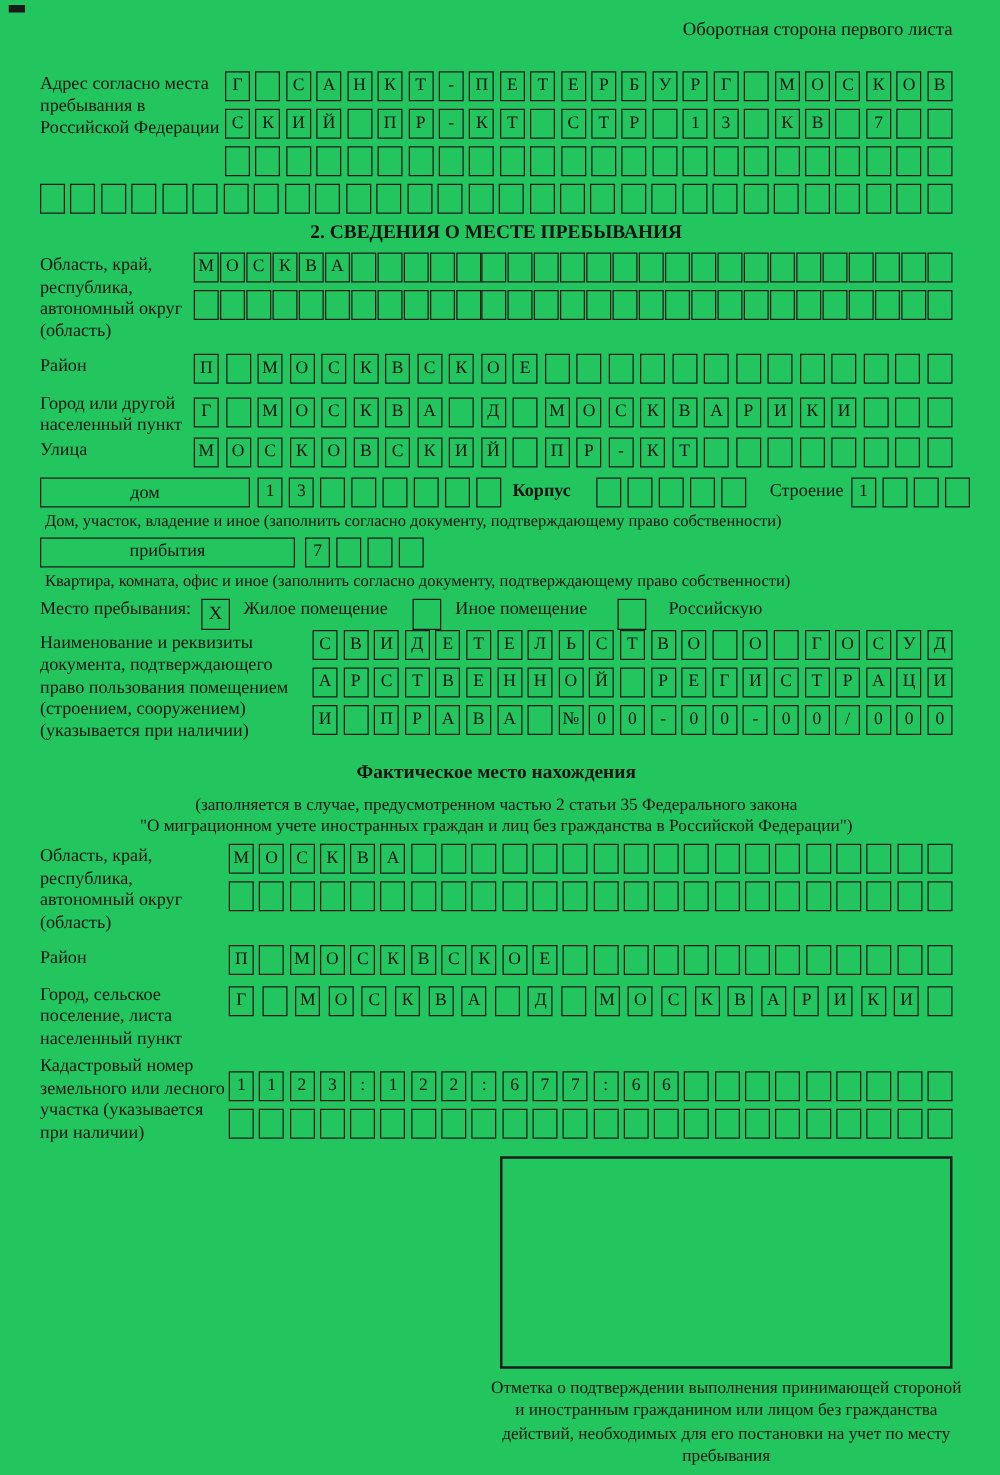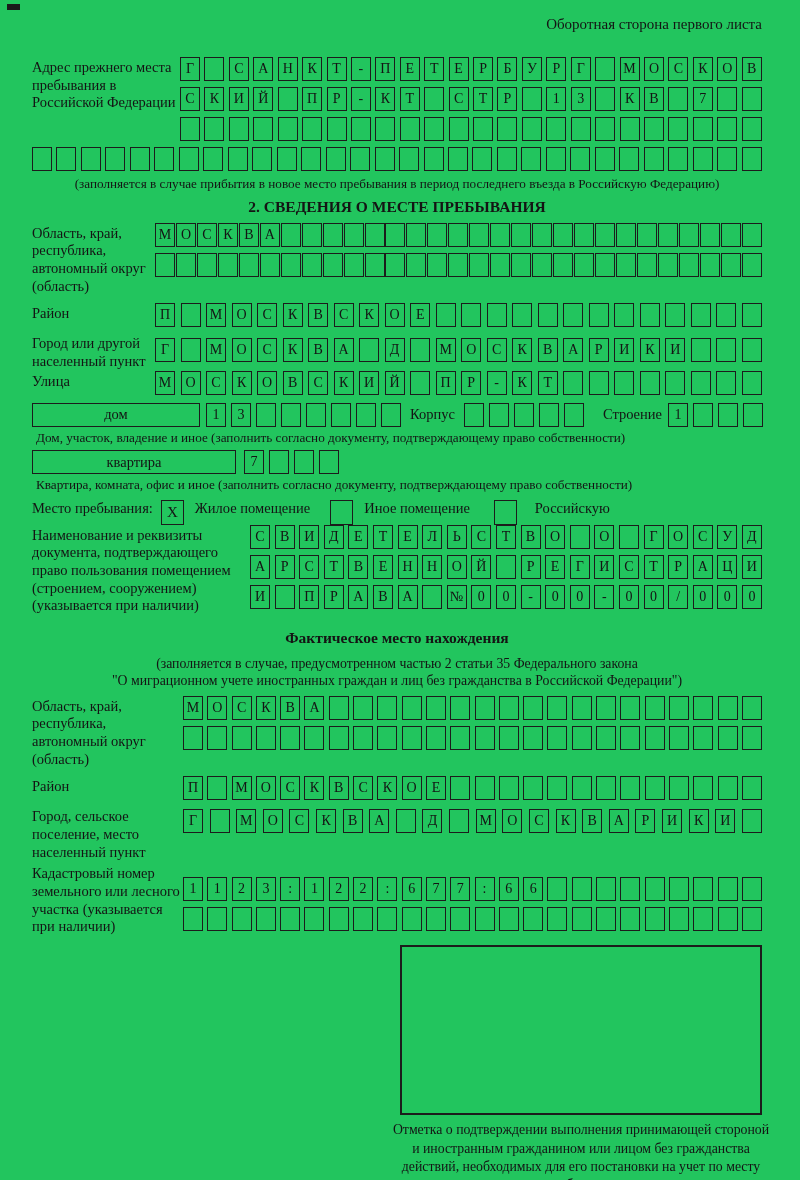--- a/index.html
+++ b/index.html
@@ -41,21 +41,21 @@
 </style>
 </head>
 <body>
 
 <div class="page">
   <div class="artifact"></div>
 
   <div class="hdr-note">Оборотная сторона первого листа</div>
 
   <div class="frow">
-    <div class="flabel w148">Адрес прежнего места пребывания в Российской Федерации</div>
+    <div class="flabel w148">Адрес согласно места пребывания в Российской Федерации</div>
     <div class="rows">
       <div class="cells">
           <div class="cell">Г</div>
           <div class="cell"></div>
           <div class="cell">С</div>
           <div class="cell">А</div>
           <div class="cell">Н</div>
           <div class="cell">К</div>
           <div class="cell">Т</div>
           <div class="cell">-</div>
@@ -155,21 +155,20 @@
       <div class="cell"></div>
       <div class="cell"></div>
       <div class="cell"></div>
       <div class="cell"></div>
       <div class="cell"></div>
       <div class="cell"></div>
       <div class="cell"></div>
       <div class="cell"></div>
       <div class="cell"></div>
     </div>
-  <div class="caption center" style="margin-top:-1px;">(заполняется в случае прибытия в новое место пребывания в период последнего въезда в Российскую Федерацию)</div>
 
   <div class="sec-title" style="margin-top:5px;margin-bottom:7px;">2. СВЕДЕНИЯ О МЕСТЕ ПРЕБЫВАНИЯ</div>
 
   <div class="frow">
     <div class="flabel w123">Область, край, республика, автономный округ (область)</div>
     <div class="rows">
       <div class="cells">
           <div class="cell">М</div>
           <div class="cell">О</div>
           <div class="cell">С</div>
@@ -335,40 +334,40 @@
     <div class="hcells">
         <div class="cell">1</div>
         <div class="cell">3</div>
         <div class="cell"></div>
         <div class="cell"></div>
         <div class="cell"></div>
         <div class="cell"></div>
         <div class="cell"></div>
         <div class="cell"></div>
       </div>
-    <div class="inline-lbl" style="margin:0 9px 0 4px;">Корпус</div>
+    <div class="inline-lbl" style="margin:0 20px 0 4px;font-weight:bold;">Корпус</div>
     <div class="hcells">
         <div class="cell"></div>
         <div class="cell"></div>
         <div class="cell"></div>
         <div class="cell"></div>
         <div class="cell"></div>
       </div>
     <div class="inline-lbl" style="margin:0 6px 0 14px;text-align:center;">Строение</div>
     <div class="hcells">
         <div class="cell">1</div>
         <div class="cell"></div>
         <div class="cell"></div>
         <div class="cell"></div>
       </div>
   </div>
   <div class="caption" style="margin:3px 0 4px 4px;">Дом, участок, владение и иное (заполнить согласно документу, подтверждающему право собственности)</div>
 
   <div class="hrow">
-    <div class="labelbox" style="width:202px;margin-right:8px;">квартира</div>
+    <div class="labelbox" style="width:202px;margin-right:8px;">прибытия</div>
     <div class="hcells">
         <div class="cell">7</div>
         <div class="cell"></div>
         <div class="cell"></div>
         <div class="cell"></div>
       </div>
   </div>
   <div class="caption" style="margin:3px 0 6px 4px;">Квартира, комната, офис и иное (заполнить согласно документу, подтверждающему право собственности)</div>
 
   <div class="optrow">
@@ -544,21 +543,21 @@
           <div class="cell"></div>
           <div class="cell"></div>
           <div class="cell"></div>
           <div class="cell"></div>
           <div class="cell"></div>
         </div>
       </div>
   </div>
 
   <div class="frow">
-    <div class="flabel w151">Город, сельское поселение, место населенный пункт</div>
+    <div class="flabel w151">Город, сельское поселение, листа населенный пункт</div>
     <div class="rows" style="padding-top:3px;">
         <div class="cells">
           <div class="cell">Г</div>
           <div class="cell"></div>
           <div class="cell">М</div>
           <div class="cell">О</div>
           <div class="cell">С</div>
           <div class="cell">К</div>
           <div class="cell">В</div>
           <div class="cell">А</div>

